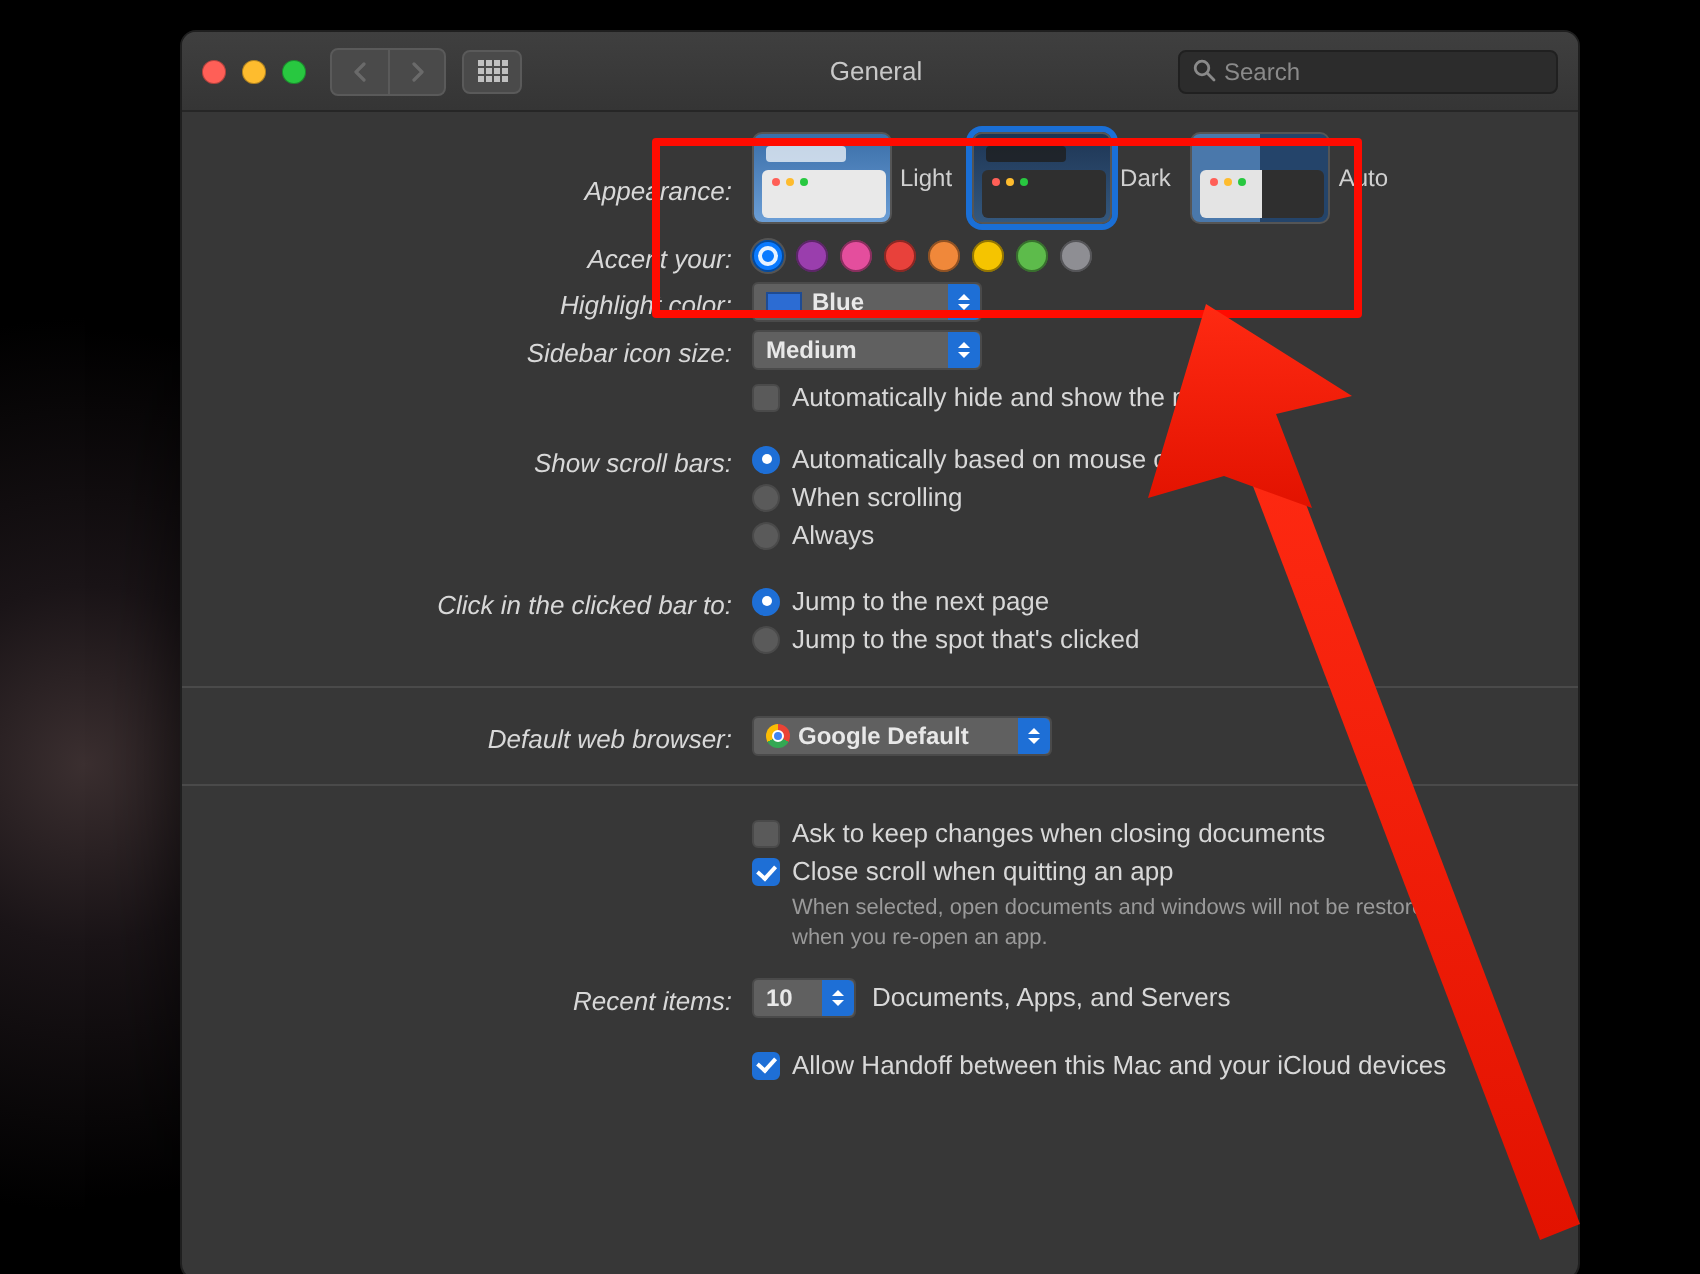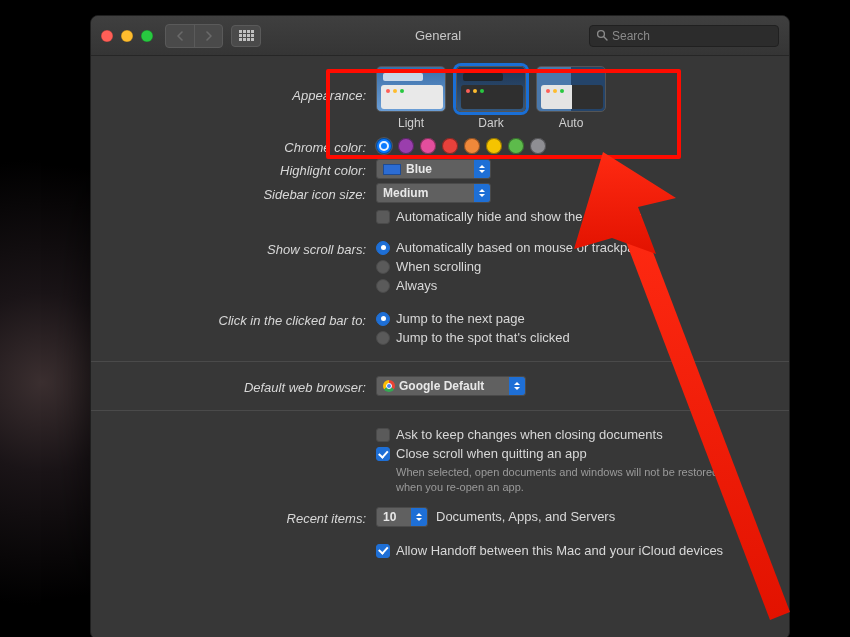--- a/index.html
+++ b/index.html
@@ -86,21 +86,21 @@
   .highlight-box {
     position: absolute;
     left: 235px; top: 53px; width: 355px; height: 90px;
     border: 4px solid #ff0b00;
     border-radius: 2px;
     pointer-events: none;
     z-index: 5;
   }
 
   .appearance-opts { display:flex; gap:10px; }
-  .theme-opt { display:flex; flex-direction:column; align-items:center; gap:4px; cursor:pointer;}
+  .theme-opt { display:flex; flex-direction:row; align-items:center; gap:4px; cursor:pointer;}
   .theme-thumb {
     width:70px; height:46px; border-radius:5px; position:relative; overflow:hidden;
     border:1px solid #555;
   }
   .theme-opt.selected .theme-thumb { box-shadow: 0 0 0 3px #1a6fd6; }
   .theme-caption{ font-size:12px; color:#d0d0d0;}
   
   .thumb-light { background:linear-gradient(#3a6ea8,#6b9ed6);}
   .thumb-light::after{content:"";position:absolute;left:4px;top:18px;width:62px;height:24px;background:#e9e9e9;border-radius:3px;}
   .thumb-light::before{content:"";position:absolute;left:6px;top:6px;width:40px;height:8px;background:rgba(255,255,255,.7);border-radius:2px;}
@@ -257,21 +257,21 @@
                   <i></i>
                 </span>
               </div>
             <div class="theme-caption">Auto</div>
           </div>
         </div>
       </div>
     </div>
 
     <div class="row tight">
-      <div class="label-col">Chrome color:</div>
+      <div class="label-col">Accent your:</div>
       <div class="field-col">
           <div class="swatches" id="accent-row">
             <div class="sw selected" style="background: rgb(10, 122, 255);"></div>
             <div class="sw" style="background: rgb(154, 62, 173);"></div>
             <div class="sw" style="background: rgb(228, 78, 157);"></div>
             <div class="sw" style="background: rgb(232, 65, 59);"></div>
             <div class="sw" style="background: rgb(240, 136, 58);"></div>
             <div class="sw" style="background: rgb(245, 196, 0);"></div>
             <div class="sw" style="background: rgb(93, 187, 75);"></div>
             <div class="sw" style="background: rgb(142, 142, 147);"></div>

